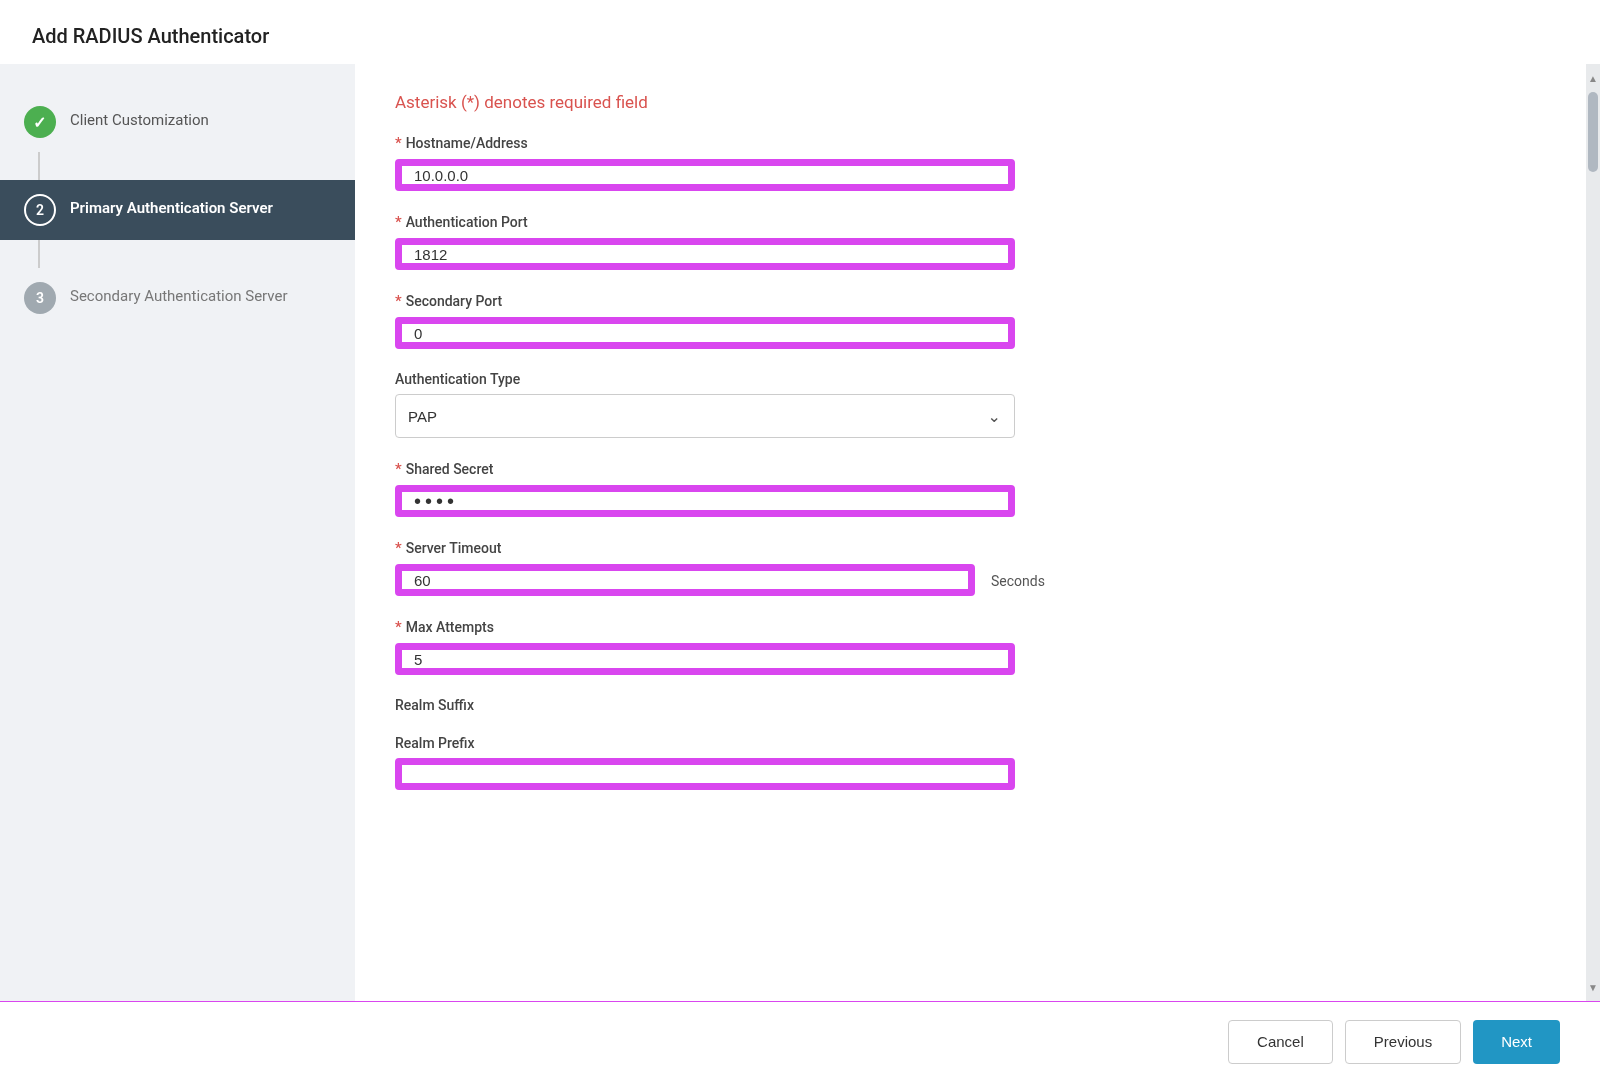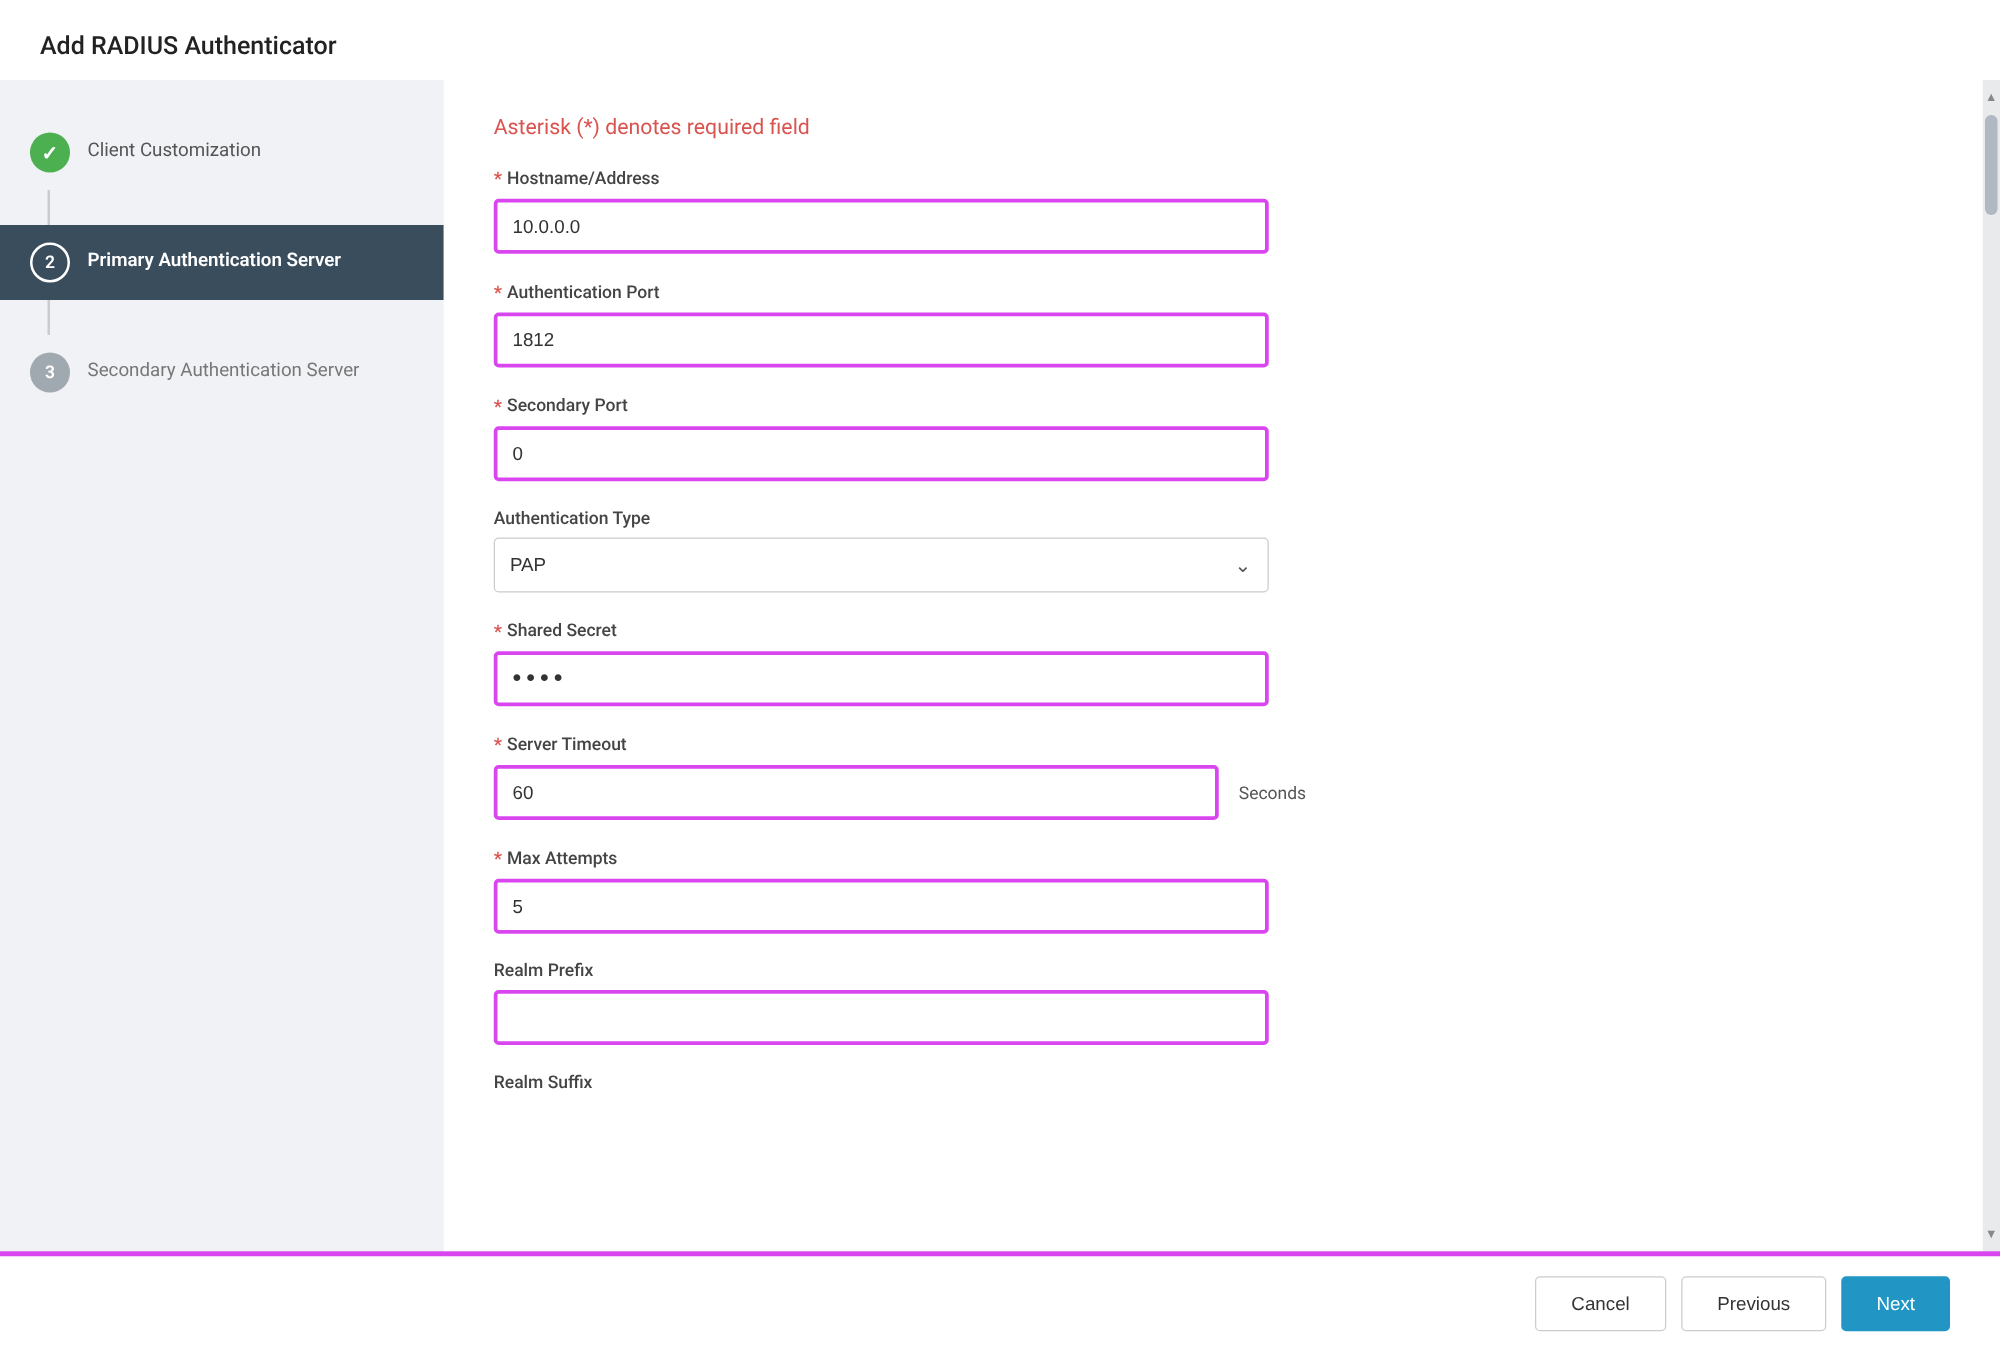--- a/index.html
+++ b/index.html
@@ -145,22 +145,22 @@
       gap: 4px;
     }
 
     .required-star {
       color: #d9534f;
       font-size: 15px;
     }
 
     .form-input {
       width: 620px;
-      height: 44px;
-      border: 3px solid #d946ef;
+      height: 32px;
+      border: 7px solid #d946ef;
       border-radius: 4px;
       padding: 4px 12px;
       font-size: 15px;
       color: #333;
       background: #fff;
       outline: none;
     }
 
     .form-select-wrapper {
       position: relative;
@@ -246,21 +246,21 @@
       height: 80px;
       background: #b0b8c1;
       border-radius: 5px;
       margin-top: 4px;
     }
 
     
     .page-footer {
       height: 80px;
       background: #fff;
-      border-top: 4px solid #d946ef;
+      border-top: 1px solid #d946ef;
       display: flex;
       align-items: center;
       justify-content: flex-end;
       padding: 0 40px;
       gap: 12px;
       flex-shrink: 0;
     }
 
     .btn {
       height: 44px;
@@ -401,29 +401,29 @@
       <div class="form-group">
         <div class="form-label">
           <span class="required-star">*</span>
           <span>Max Attempts</span>
         </div>
         <input class="form-input" type="text" value="5" style="">
       </div>
 
       <div class="form-group">
         <div class="form-label">
+          <span>Realm Suffix</span>
+        </div>
+      </div>
+
+      <div class="form-group">
+        <div class="form-label">
           <span>Realm Prefix</span>
         </div>
         <input class="form-input" type="text" value="" style="">
-      </div>
-
-      <div class="form-group">
-        <div class="form-label">
-          <span>Realm Suffix</span>
-        </div>
       </div>
 
     </div>
 
     <div class="page-scrollbar">
       <div class="scrollbar-arrow">▲</div>
       <div class="scrollbar-thumb"></div>
       <div style="flex:1"></div>
       <div class="scrollbar-arrow">▼</div>
     </div>

